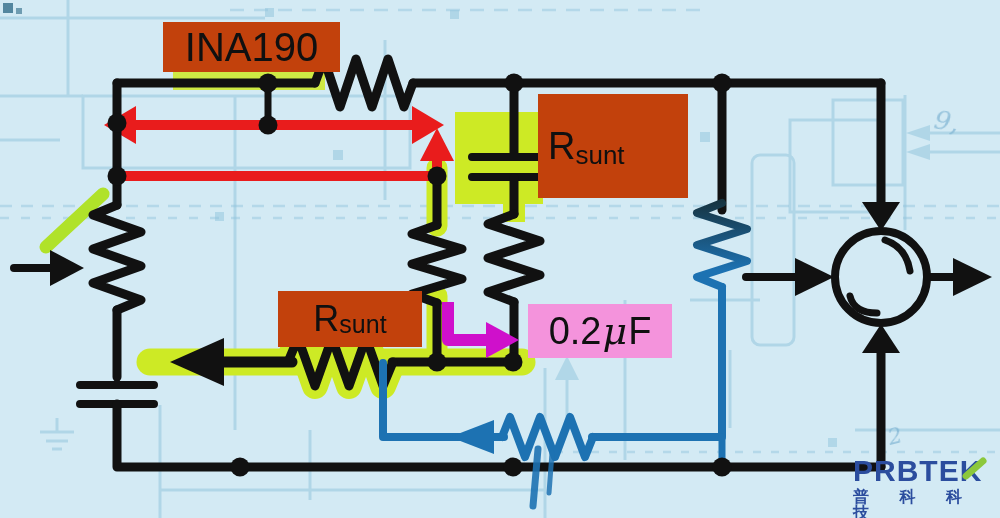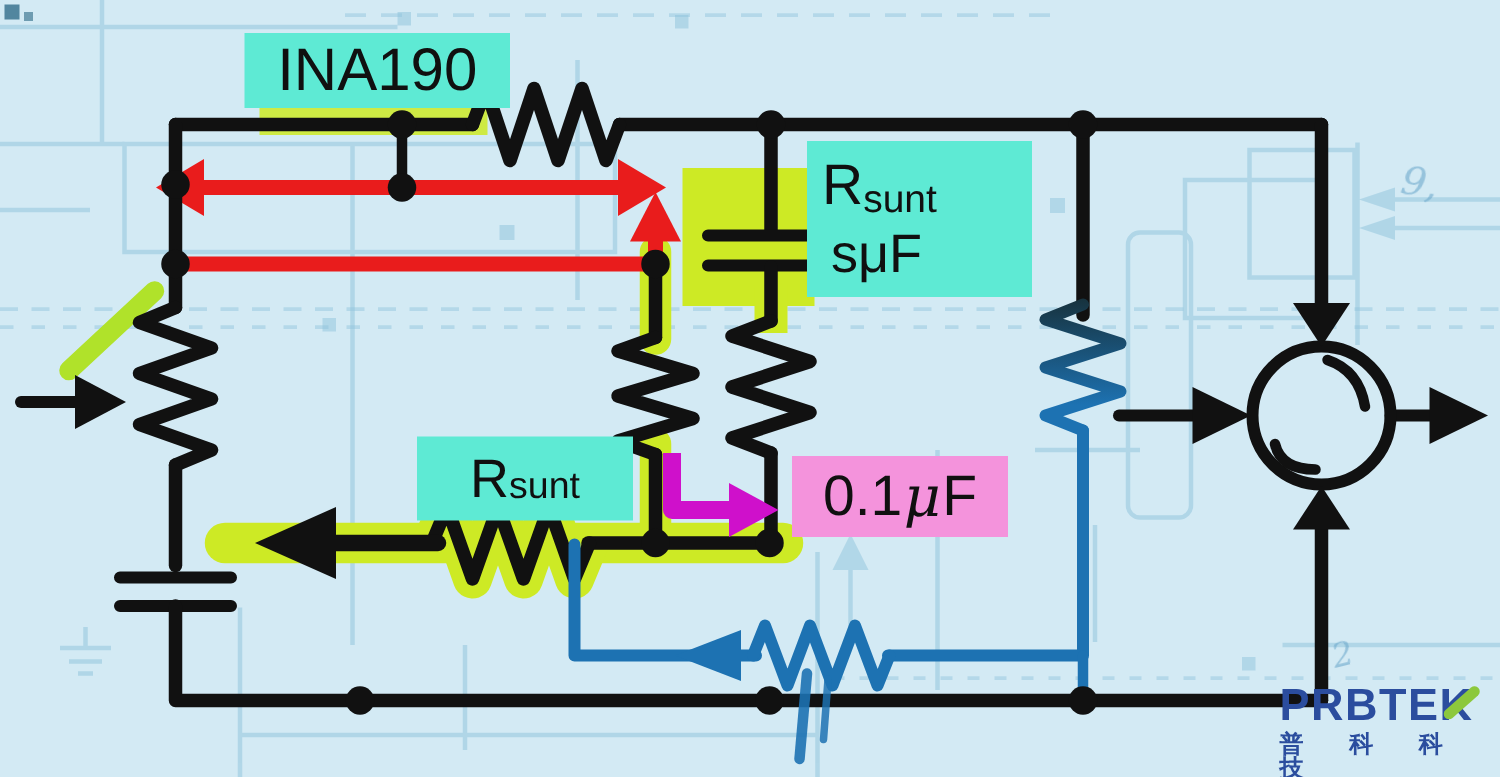--- a/index.html
+++ b/index.html
@@ -3,21 +3,21 @@
 <meta charset="utf-8">
 <style>
   html,body{margin:0;padding:0;background:#ffffff;}
   .stage{
     position:relative;width:1000px;height:518px;overflow:hidden;
     background:#d3eaf4;
     font-family:"Liberation Sans", sans-serif;
   }
   svg{position:absolute;left:0;top:0;}
   .tag{
-    position:absolute;background:#5eead4;color:#101010;
+    position:absolute;background:#c2410c;color:#101010;
     display:flex;align-items:center;justify-content:center;
     line-height:1;white-space:nowrap;
   }
   .tag .big{font-size:38px;}
   .tag .sub{font-size:26px;position:relative;top:5px;text-align:center;}
   .tag-ina{left:163px;top:22px;width:177px;height:50px;font-size:40px;}
   .tag-shuntcap{left:538px;top:94px;width:140px;height:104px;flex-direction:column;align-items:flex-start;padding-left:10px;}
   .tag-shuntcap .row{display:flex;align-items:baseline;}
   .tag-shuntcap .row2{font-size:36px;margin-top:8px;margin-left:6px;}
   .tag-shunt{left:278px;top:291px;width:144px;height:56px;}
@@ -169,30 +169,29 @@
 
   <div class="tag tag-ina">
     <span>INA190</span>
   </div>
 
   <div class="tag tag-shuntcap">
     <div class="row">
       <span class="big">R</span>
         <span class="sub">sunt</span>
     </div>
-    <div class="row2">sμF</div>
   </div>
 
   <div class="tag tag-shunt">
     <span class="big">R</span>
       <span class="sub">sunt</span>
   </div>
 
   <div class="tag tag-pink">
-    <span>0.1</span>
+    <span>0.2</span>
       <span class="mu">μ</span>
       <span>F</span>
   </div>
 
   <div class="logo">
     <div class="brand">PRBTEK</div>
     <div class="cn">普 科 科 技</div>
   </div>
   <svg width="40" height="30" style="left:952px;top:452px;">
     <path d="M14,24 L31,9" stroke="#8cc83c" stroke-width="7" stroke-linecap="round" fill="none"></path>

